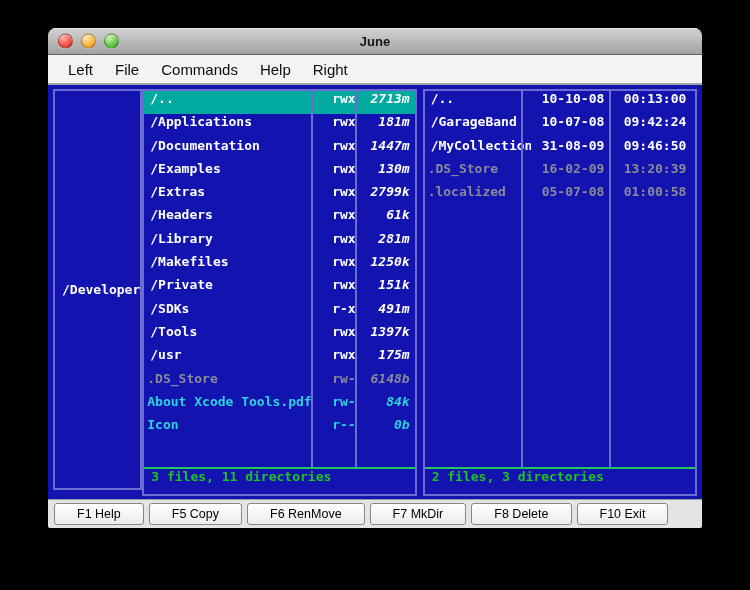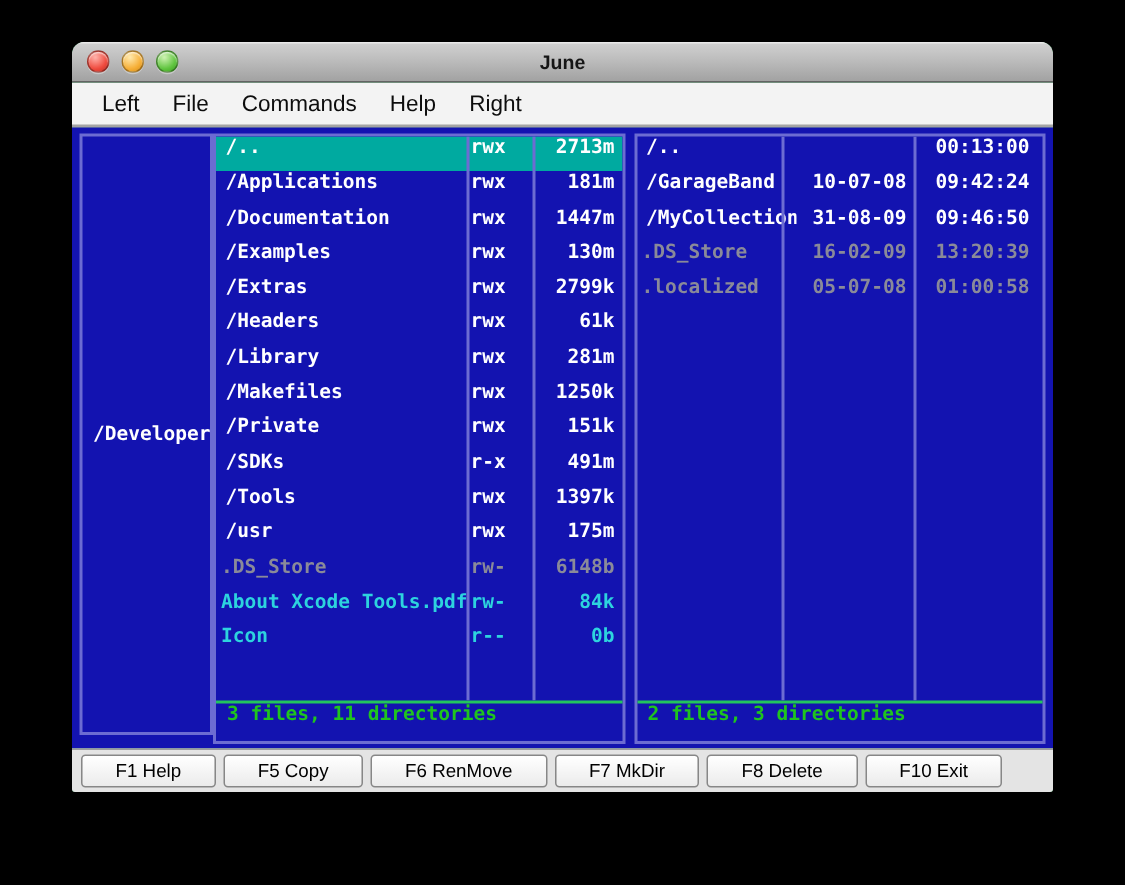--- a/index.html
+++ b/index.html
@@ -43,22 +43,22 @@
   .colsep{position:absolute;top:0;bottom:0;width:2px;background:#6c6cd2;z-index:3;}
   .pane-left .sep1{right:102px;} .pane-left .sep2{right:58px;}
   .pane-right .sep1{right:172px;} .pane-right .sep2{right:84px;}
   .row{display:flex;height:23.3px;line-height:23.3px;position:relative;z-index:1;
     font:bold 13px "DejaVu Sans Mono",monospace;color:#ffffff;white-space:pre;cursor:default;}
   .row.selected{background:#00aaa0;}
   .row.hidden-file{color:#8a8a99;}
   .row.plain-file{color:#2dd3de;}
   .cell-name{flex:1;padding-left:6px;overflow:hidden;}
   .row.hidden-file .cell-name,.row.plain-file .cell-name{padding-left:3px;}
-  .cell-perm{width:42px;text-align:left;flex:0 0 42px;}
-  .cell-size{width:54px;flex:0 0 54px;text-align:right;padding-right:5px;}
+  .cell-perm{width:42px;text-align:right;flex:0 0 42px;}
+  .cell-size{width:54px;flex:0 0 54px;text-align:right;padding-right:5px;font-style:italic;}
   .cell-date{width:84px;flex:0 0 84px;text-align:center;}
   .cell-time{width:80px;flex:0 0 80px;text-align:center;}
   .pane-status{
     flex:0 0 25px;border-top:2px solid #22c55e;line-height:25px;padding-left:7px;
     color:#1fc41f;font:bold 13px "DejaVu Sans Mono",monospace;white-space:pre;
   }
   
   .fnbar{
     height:28px;flex:0 0 28px;background:#e4e4e4;border-top:1px solid #9d9d9d;
     display:flex;align-items:center;padding-left:6px;gap:5px;
@@ -116,21 +116,21 @@
             <div class="row plain-file"><div class="cell-name">About Xcode Tools.pdf</div><div class="cell-perm">rw-</div><div class="cell-size">84k</div></div>
             <div class="row plain-file"><div class="cell-name">Icon</div><div class="cell-perm">r--</div><div class="cell-size">0b</div></div>
           </div>
         <div class="pane-status">3 files, 11 directories</div>
       </div>
 
       <div class="pane pane-right">
         <div class="table" id="right-table">
           <div class="colsep sep1"></div>
           <div class="colsep sep2"></div>
-        <div class="row"><div class="cell-name">/..</div><div class="cell-time">00:13:00</div></div>
+        <div class="row"><div class="cell-name">/..</div><div class="cell-date">10-10-08</div><div class="cell-time">00:13:00</div></div>
             <div class="row"><div class="cell-name">/GarageBand</div><div class="cell-date">10-07-08</div><div class="cell-time">09:42:24</div></div>
             <div class="row"><div class="cell-name">/MyCollection</div><div class="cell-date">31-08-09</div><div class="cell-time">09:46:50</div></div>
             <div class="row hidden-file"><div class="cell-name">.DS_Store</div><div class="cell-date">16-02-09</div><div class="cell-time">13:20:39</div></div>
             <div class="row hidden-file"><div class="cell-name">.localized</div><div class="cell-date">05-07-08</div><div class="cell-time">01:00:58</div></div>
           </div>
         <div class="pane-status">2 files, 3 directories</div>
       </div>
     </div>
   </div>
 

